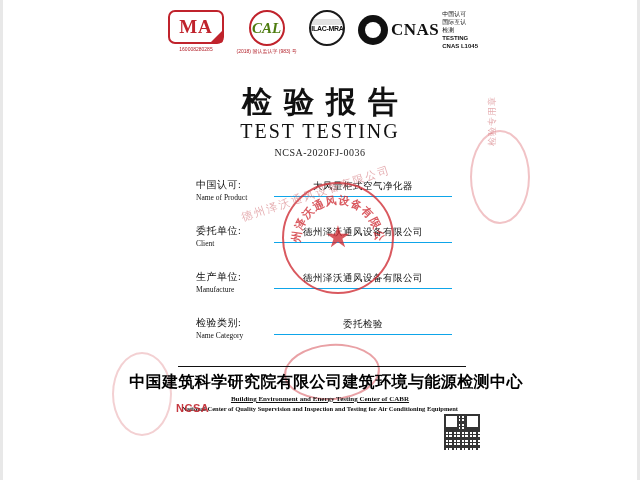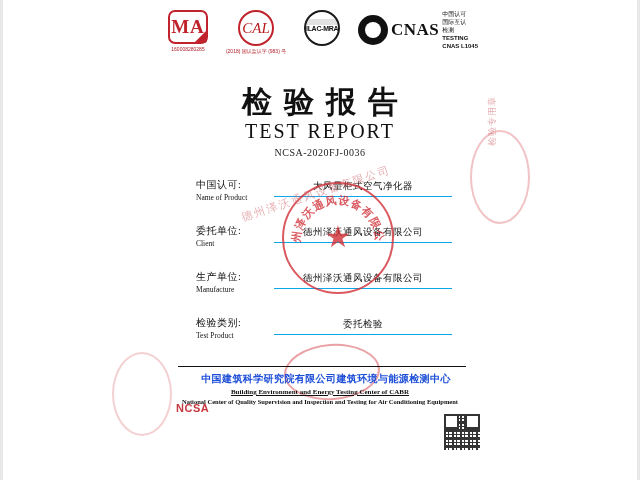--- a/index.html
+++ b/index.html
@@ -37,21 +37,21 @@
   .logo-caption {
     font-family: "Liberation Sans", sans-serif;
     font-size: 5px;
     color: #b3212a;
     letter-spacing: 0px;
     margin-top: 2px;
     white-space: nowrap;
   }
   
   .ma-box {
-    width: 40px;
+    width: 56px;
     height: 34px;
     border: 2px solid #c0232c;
     border-radius: 7px;
     position: relative;
     box-sizing: border-box;
   }
   .ma-text {
     position: absolute;
     top: 50%;
     left: 50%;
@@ -81,23 +81,23 @@
     position: relative;
     box-sizing: border-box;
     margin: 0 auto;
   }
   .cal-inner {
     position: absolute;
     top: 50%;
     left: 50%;
     transform: translate(-50%, -50%);
     font-family: "Liberation Serif", serif;
-    font-weight: normal;
+    font-weight: bold;
     font-size: 15px;
-    color: #b91c1c;
+    color: #4d7c0f;
     font-style: italic;
   }
   
   .ilac-circle {
     width: 36px;
     height: 36px;
     border-radius: 50%;
     border: 2px solid #1a1a1a;
     position: relative;
     box-sizing: border-box;
@@ -259,23 +259,23 @@
   }
   .footer {
     position: absolute;
     top: 372px;
     left: 0;
     width: 640px;
     text-align: center;
   }
   .f-cn1 {
     font-family: "Liberation Serif", serif;
-    font-size: 10px;
-    font-weight: bold;
-    color: #1d4ed8;
+    font-size: 16px;
+    font-weight: bold;
+    color: #000000;
     letter-spacing: 0.4px;
     padding-left: 12px;
   }
   .f-en1 {
     font-family: "Liberation Serif", serif;
     font-size: 7px;
     font-weight: bold;
     color: #111;
     margin-top: 2px;
     text-decoration: underline;
@@ -473,21 +473,21 @@
           <span>检测</span><br>
           <span class="bold">TESTING</span><br>
           <span class="bold">CNAS L1045</span>
         </span>
       </div>
     </div>
 
   </div>
 
   <div class="title-cn">检验报告</div>
-  <div class="title-en">TEST REPORT</div>
+  <div class="title-en">TEST TESTING</div>
   <div class="report-no">NCSA-2020FJ-0036</div>
 
   <div class="fields">
 
     <div class="field-row">
       <div class="field-label">
         <div class="label-cn">中国认可:</div>
         <div class="label-en">Name of Product</div>
       </div>
       <div class="field-value">大风量柜式空气净化器</div>
@@ -505,21 +505,21 @@
       <div class="field-label">
         <div class="label-cn">生产单位:</div>
         <div class="label-en">Manufacture</div>
       </div>
       <div class="field-value">德州泽沃通风设备有限公司</div>
     </div>
 
     <div class="field-row">
       <div class="field-label">
         <div class="label-cn">检验类别:</div>
-        <div class="label-en">Test Product</div>
+        <div class="label-en">Name Category</div>
       </div>
       <div class="field-value">委托检验</div>
     </div>
 
   </div>
 
   <div class="seal-main">
     <svg class="seal-arc" viewBox="0 0 108 108">
       <defs>
         <path id="arcTop" d="M 16,58 A 38,38 0 0 1 92,58"></path>

